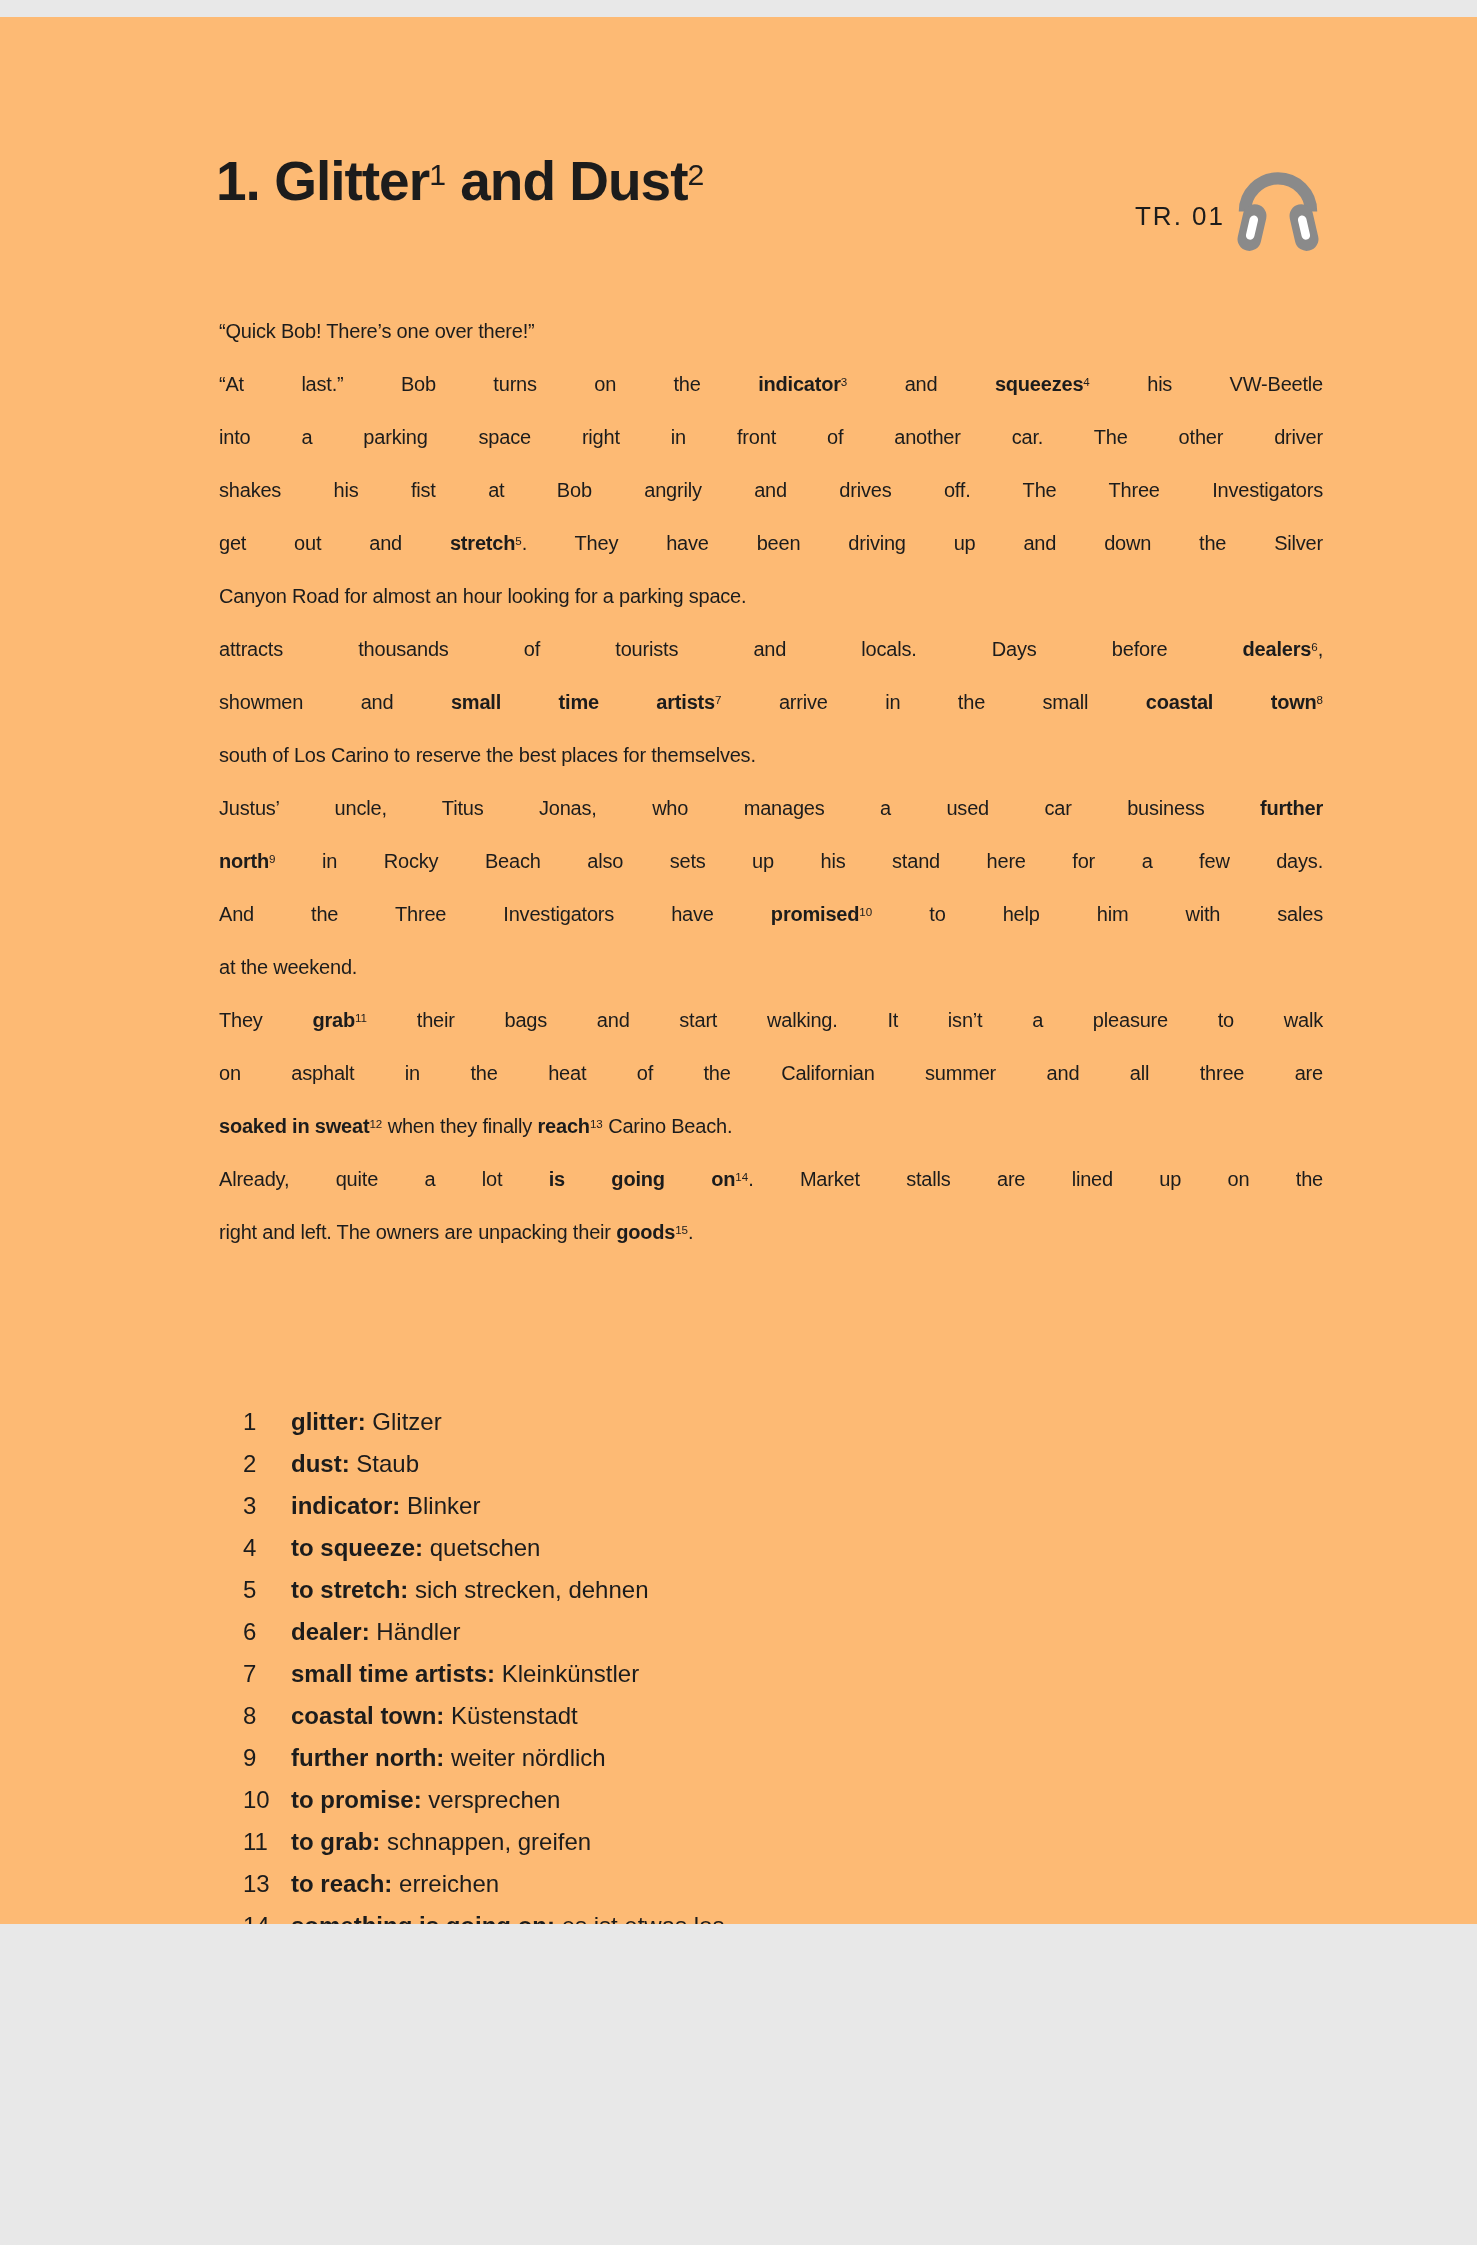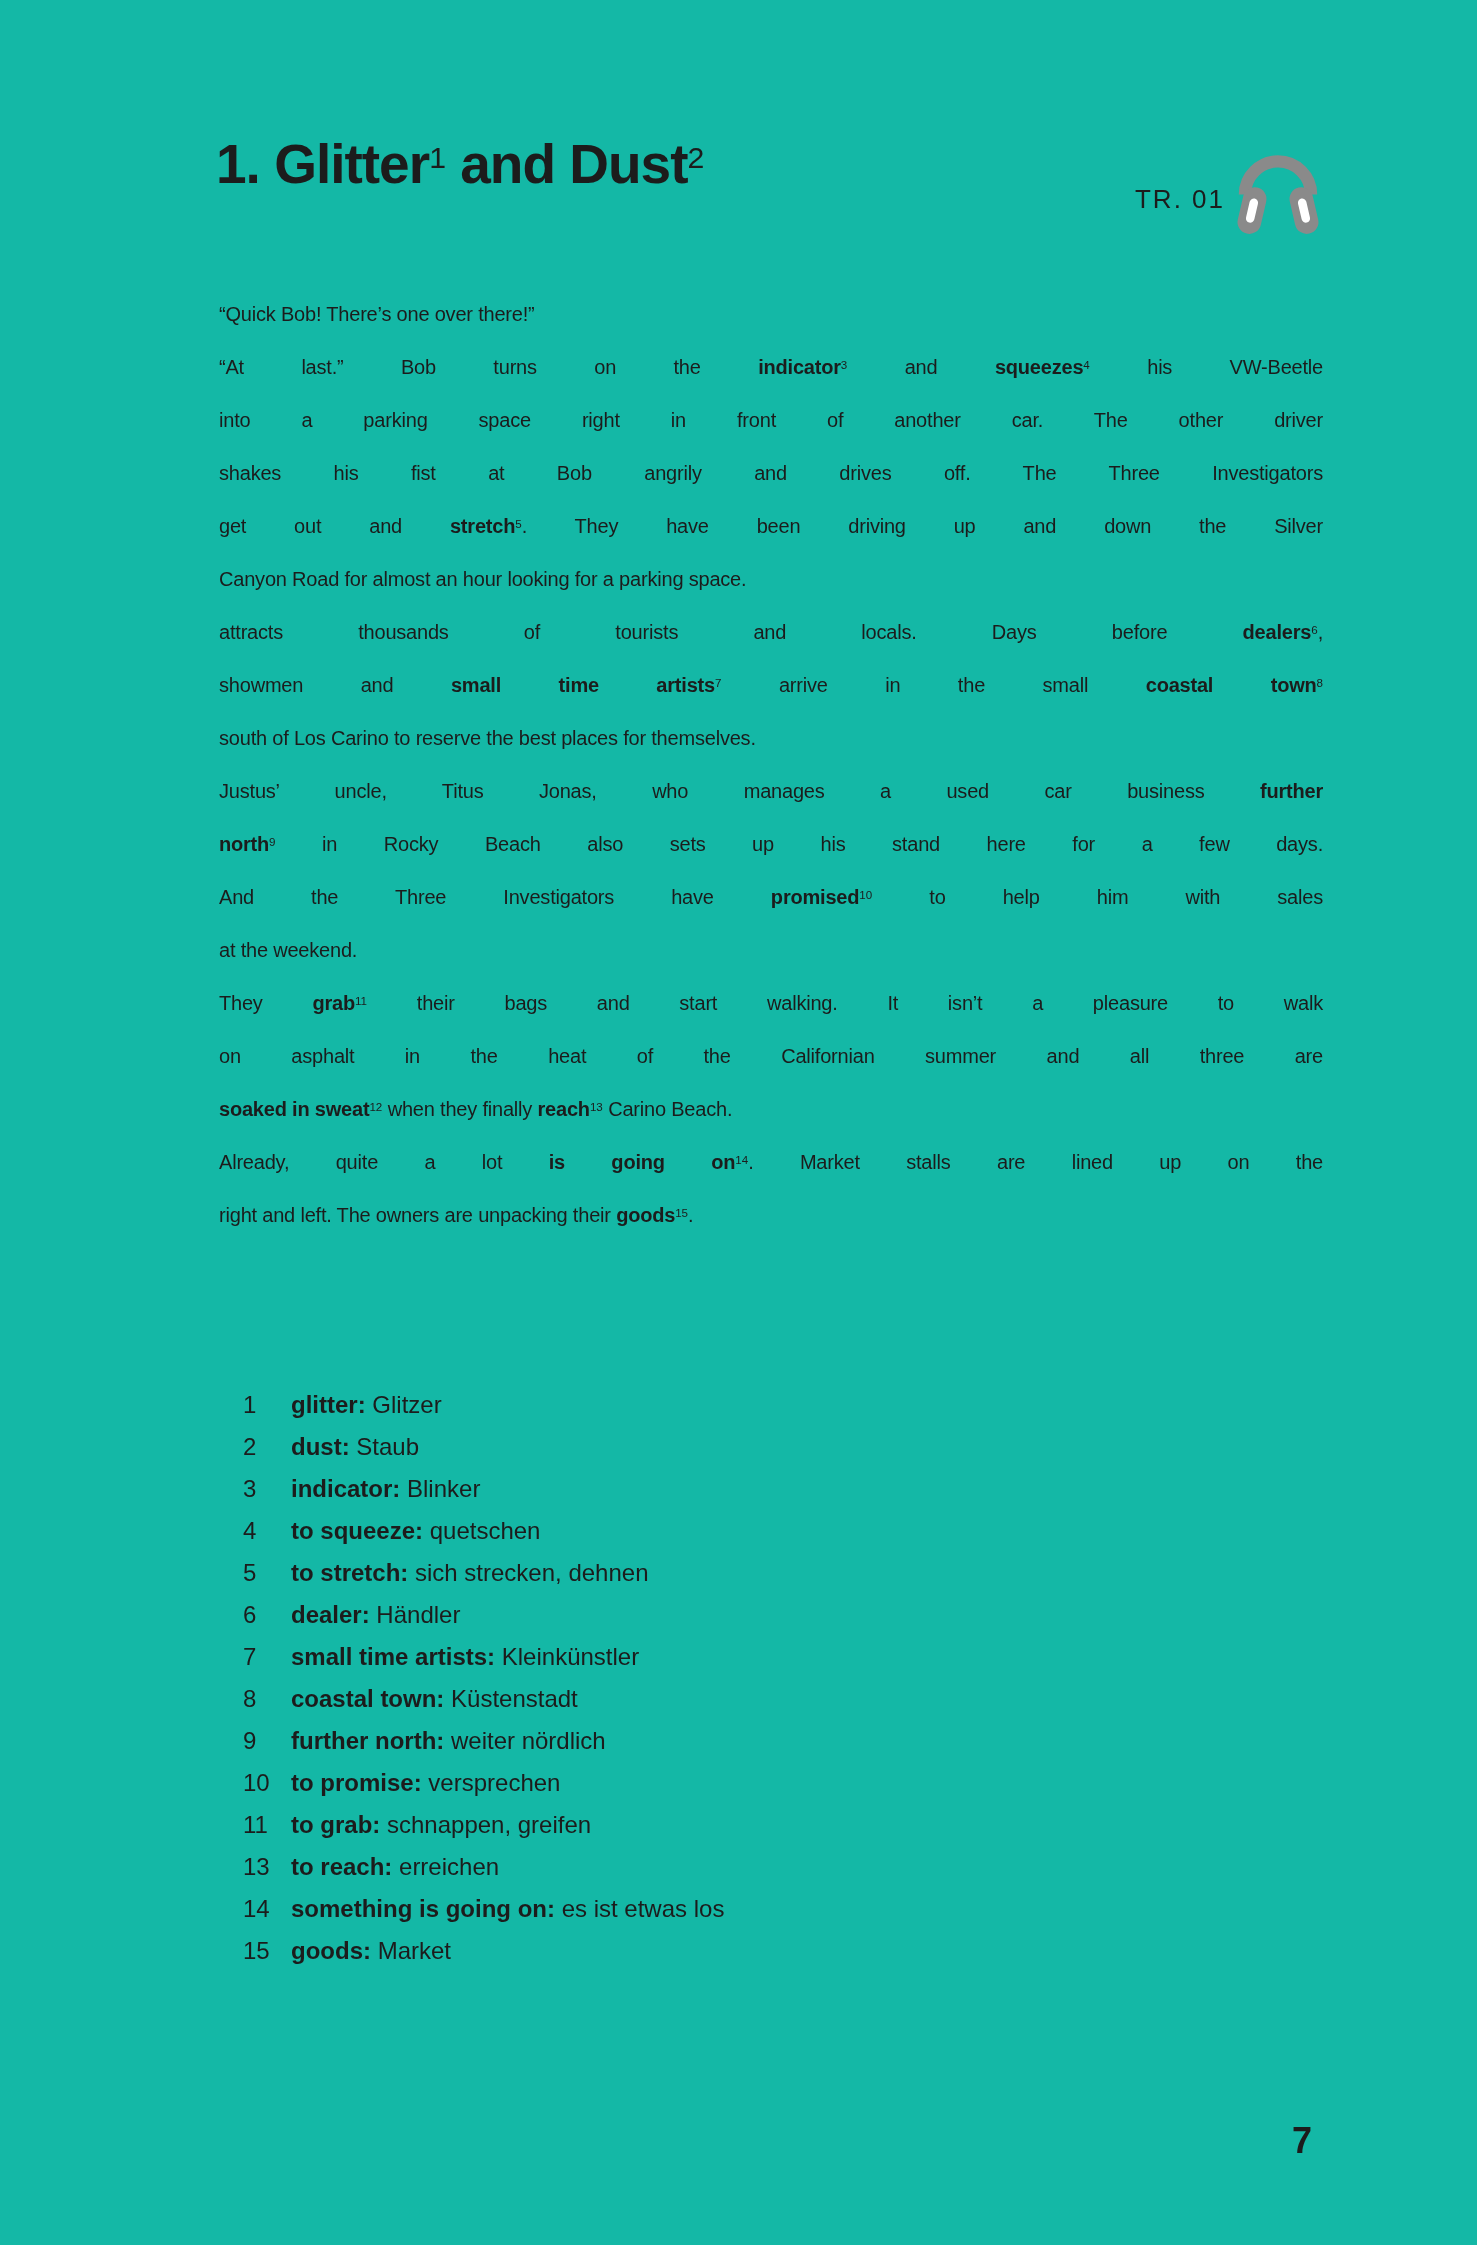--- a/index.html
+++ b/index.html
@@ -1,23 +1,23 @@
 <!DOCTYPE html>
 <html><head>
 <meta charset="utf-8">
 <style>
   html,body{margin:0;padding:0;background:#e8e8e8;}
   .page{
     position:relative;
-    width:1477px;height:2245px;
-    background:#14b8a6;
+    width:1477px;height:1907px;
+    background:#fdba74;
     font-family:"Liberation Sans", sans-serif;
     color:#1c1c1c;
     overflow:hidden;
-    margin:0 auto;
+    margin:17px auto;
   }
   .chapter-title{
     position:absolute;left:216px;top:134px;margin:0;
     font-size:55px;font-weight:700;letter-spacing:-1px;line-height:1.1;
     white-space:nowrap;
   }
   .chapter-title sup{font-size:0.55em;position:relative;top:-0.5em;vertical-align:baseline;line-height:0;}
   .audio-track{
     position:absolute;top:134px;right:150px;
     display:flex;align-items:center;gap:4px;

